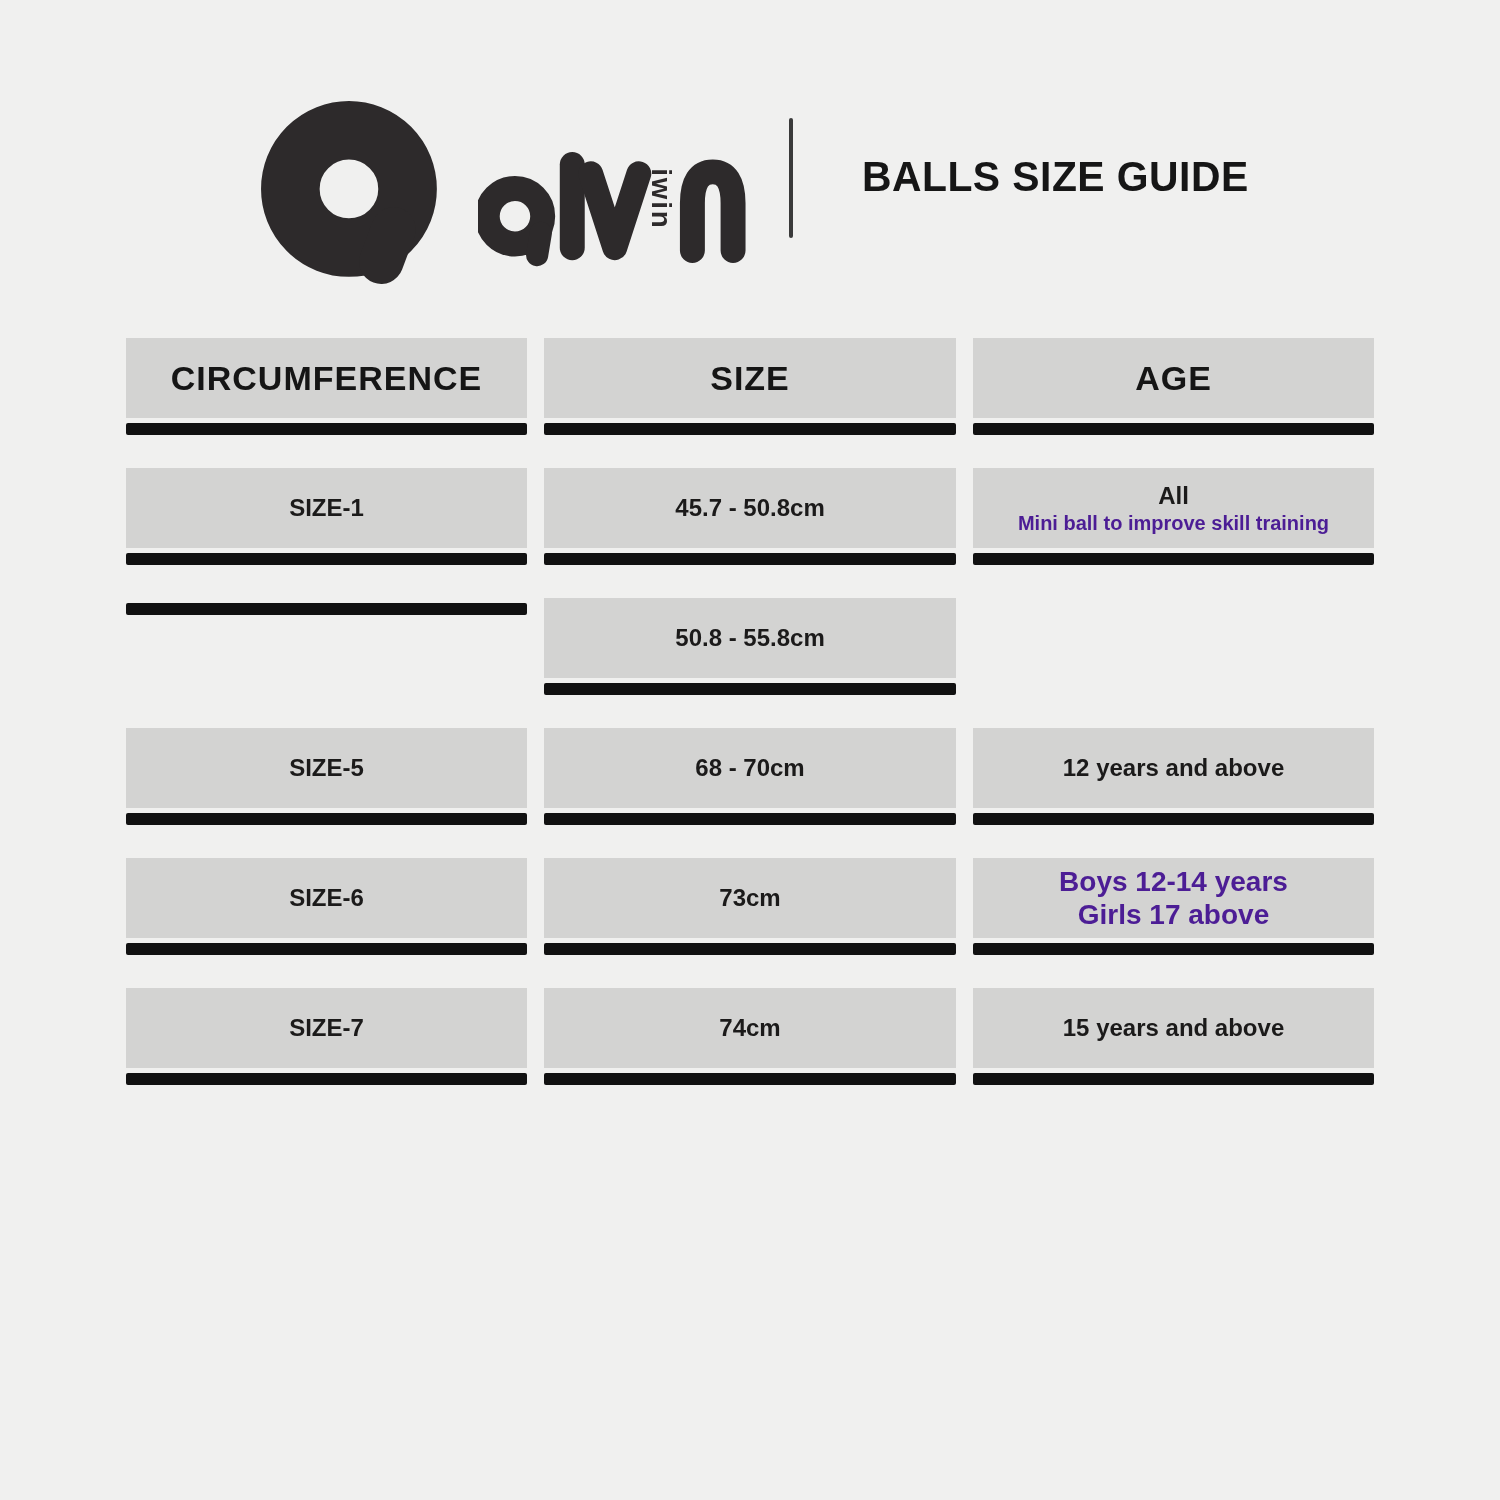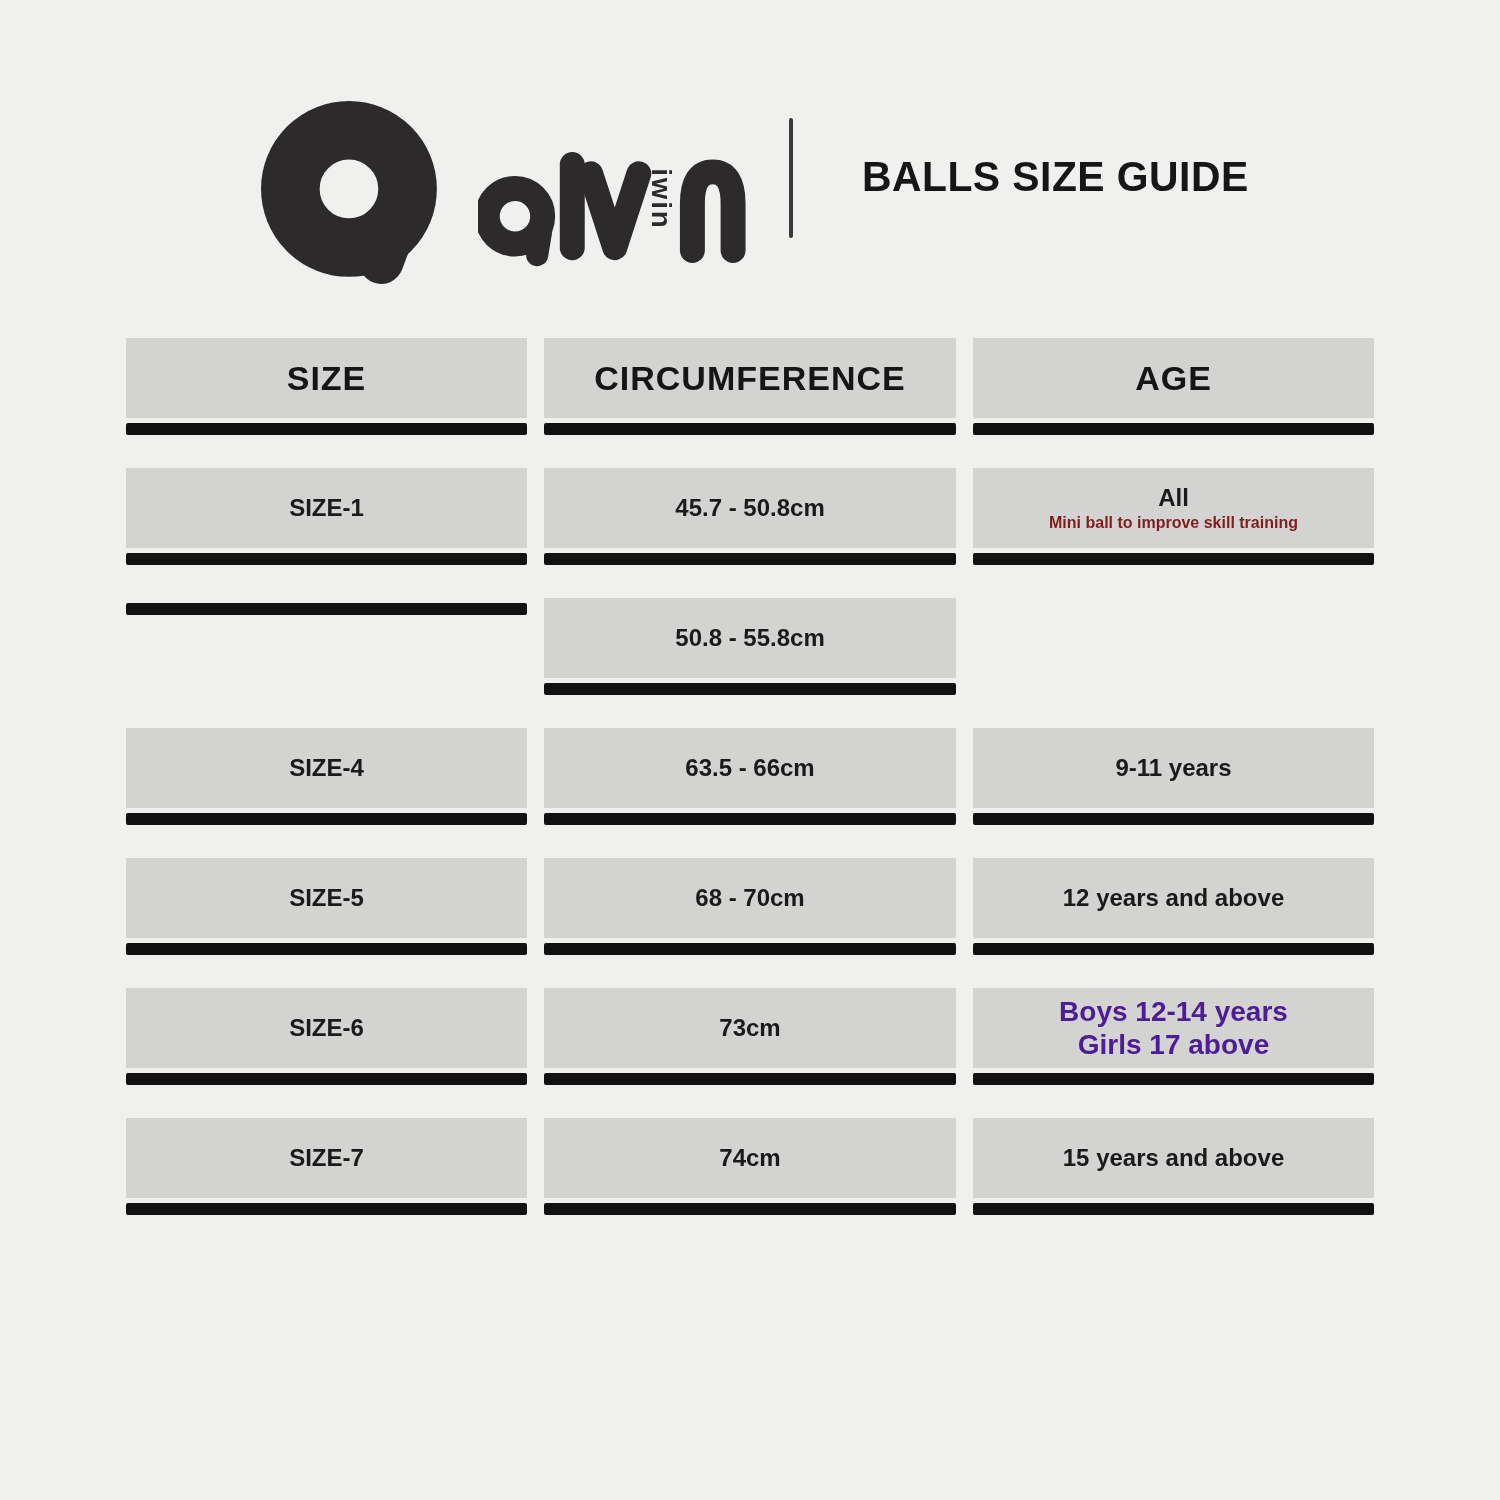--- a/index.html
+++ b/index.html
@@ -38,21 +38,21 @@
     background:#d3d3d2;
     height:80px;
     display:flex;flex-direction:column;
     align-items:center;justify-content:center;
     text-align:center;
   }
   .bar{height:12px;background:#111111;margin-top:5px;border-radius:2px;}
   .htext{font-size:34px;font-weight:800;letter-spacing:1px;color:#151515;}
   .ctext{font-size:24px;font-weight:800;color:#1b1a1a;}
   .ctext2{font-size:28px;font-weight:800;line-height:1.18;color:#4c1d95;}
-  .cnote{font-size:16px;font-weight:700;margin-top:2px;color:#7f1d1d;}
+  .cnote{font-size:20px;font-weight:700;margin-top:2px;color:#4c1d95;}
 </style>
 </head>
 <body>
 
 <div class="canvas">
 
   <svg class="brand-mark" viewBox="0 0 190 190" aria-hidden="true">
     <circle cx="90" cy="88" r="58" fill="none" stroke="#2d2a2b" stroke-width="58"></circle>
     <line x1="134" y1="128" x2="122" y2="160" stroke="#2d2a2b" stroke-width="44" stroke-linecap="round"></line>
   </svg>
@@ -70,27 +70,27 @@
 
   <div class="divider"></div>
 
   <div class="guide-title">BALLS SIZE GUIDE</div>
 
   <div class="size-table">
 
     <div class="trow">
       <div class="cellwrap">
         <div class="cell">
+          <span class="htext">CIRCUMFERENCE</span>
+        </div>
+        <div class="bar"></div>
+      </div>
+      <div class="cellwrap">
+        <div class="cell">
           <span class="htext">SIZE</span>
-        </div>
-        <div class="bar"></div>
-      </div>
-      <div class="cellwrap">
-        <div class="cell">
-          <span class="htext">CIRCUMFERENCE</span>
         </div>
         <div class="bar"></div>
       </div>
       <div class="cellwrap">
         <div class="cell">
           <span class="htext">AGE</span>
         </div>
         <div class="bar"></div>
       </div>
     </div>
@@ -123,40 +123,20 @@
       </div>
       <div class="cellwrap">
         <div class="cell">
           <span class="ctext">50.8 - 55.8cm</span>
         </div>
         <div class="bar"></div>
       </div>
     </div>
 
 
-    <div class="trow">
-      <div class="cellwrap">
-        <div class="cell">
-          <span class="ctext">SIZE-4</span>
-        </div>
-        <div class="bar"></div>
-      </div>
-      <div class="cellwrap">
-        <div class="cell">
-          <span class="ctext">63.5 - 66cm</span>
-        </div>
-        <div class="bar"></div>
-      </div>
-      <div class="cellwrap">
-        <div class="cell">
-          <span class="ctext">9-11 years</span>
-        </div>
-        <div class="bar"></div>
-      </div>
-    </div>
 
     <div class="trow">
       <div class="cellwrap">
         <div class="cell">
           <span class="ctext">SIZE-5</span>
         </div>
         <div class="bar"></div>
       </div>
       <div class="cellwrap">
         <div class="cell">

